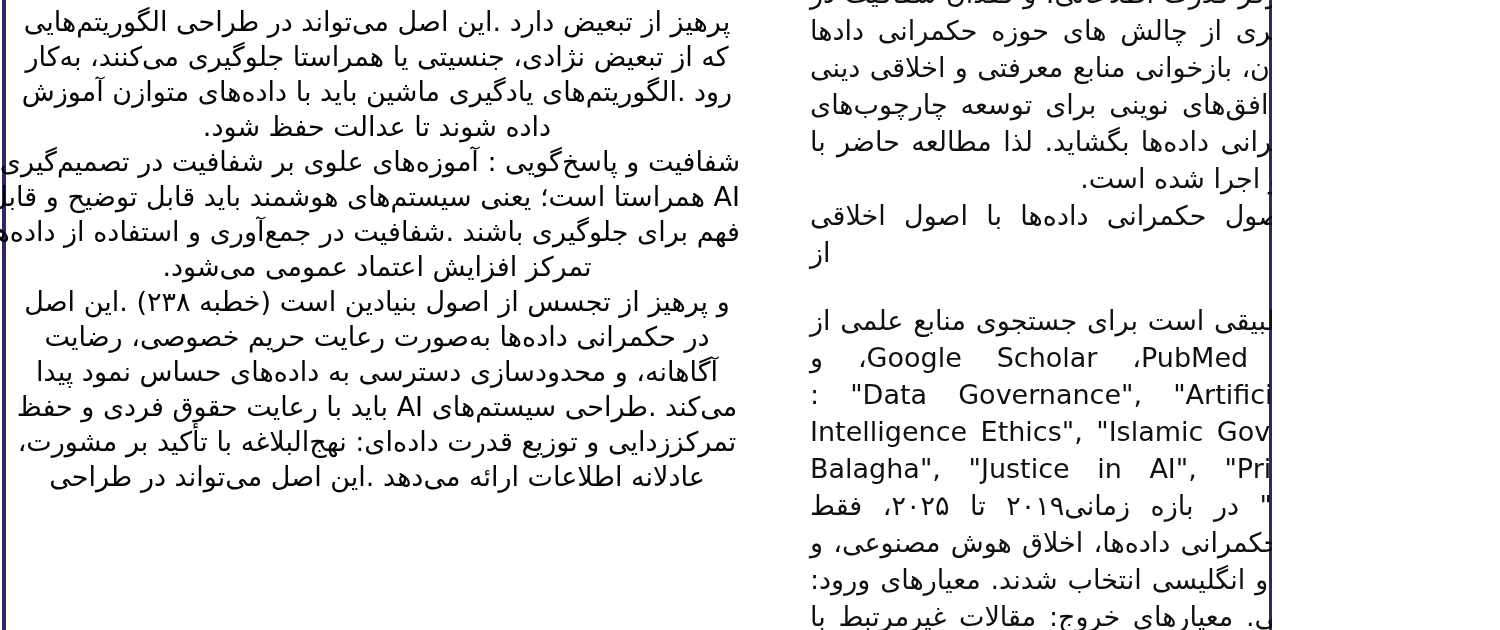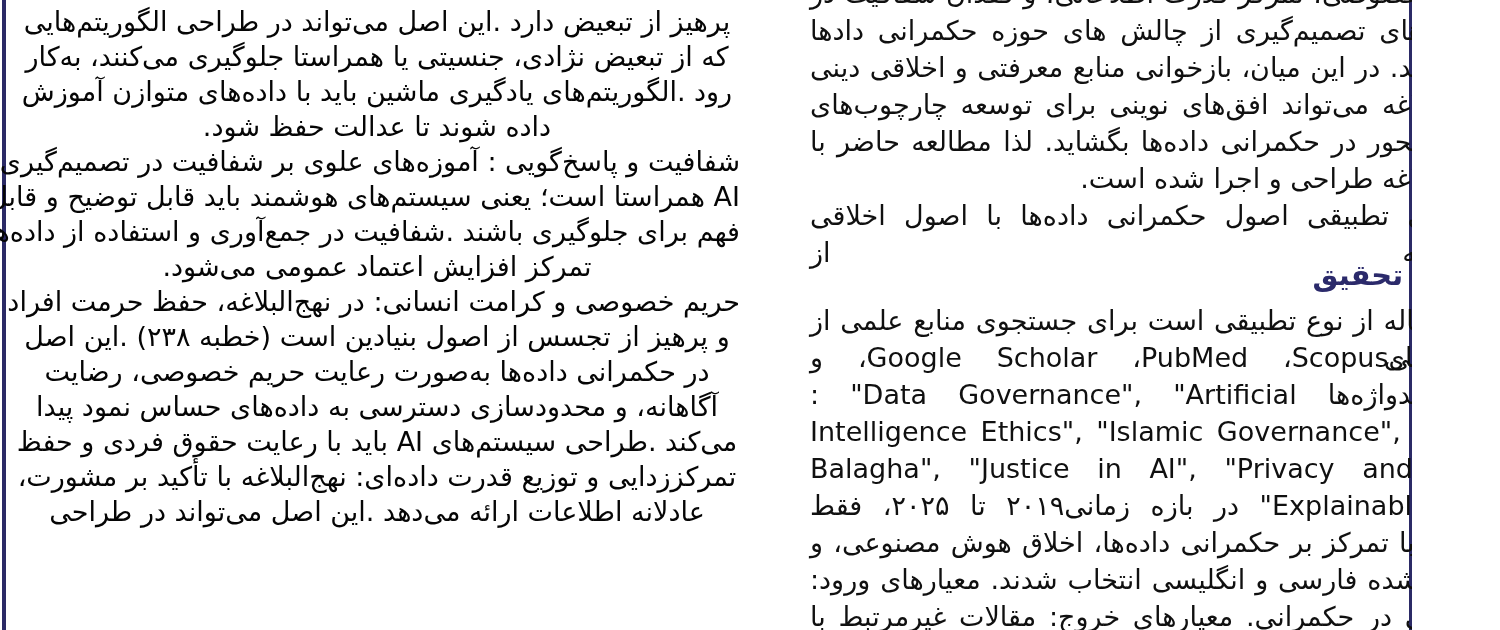--- a/index.html
+++ b/index.html
@@ -8,21 +8,21 @@
     background: #ffffff;
   }
   body {
     width: 1500px;
     height: 630px;
     overflow: hidden;
     font-family: "DejaVu Sans", sans-serif;
   }
   .page {
     position: relative;
-    width: 1412px;
+    width: 1272px;
     height: 630px;
     overflow: hidden;
     background: #ffffff;
     color: #0c0c0c;
   }
   .vline {
     position: absolute;
     top: 0;
     height: 630px;
     background: #2b2a66;
@@ -92,21 +92,20 @@
 
   <div class="col-left">
     <div class="line">پرهیز از تبعیض دارد .این اصل می‌تواند در طراحی الگوریتم‌هایی</div>
     <div class="line">که از تبعیض نژادی، جنسیتی یا همراستا جلوگیری می‌کنند، به‌کار</div>
     <div class="line">رود .الگوریتم‌های یادگیری ماشین باید با داده‌های متوازن آموزش</div>
     <div class="line">داده شوند تا عدالت حفظ شود.</div>
     <div class="line">شفافیت و پاسخ‌گویی : آموزه‌های علوی بر شفافیت در تصمیم‌گیری و</div>
     <div class="line">⁦AI⁩ همراستا است؛ یعنی سیستم‌های هوشمند باید قابل توضیح و قابل</div>
     <div class="line">فهم برای جلوگیری باشند .شفافیت در جمع‌آوری و استفاده از داده‌ها</div>
     <div class="line">تمرکز افزایش اعتماد عمومی می‌شود.</div>
-    <div class="line">حریم خصوصی و کرامت انسانی: در نهج‌البلاغه، حفظ حرمت افراد</div>
     <div class="line">و پرهیز از تجسس از اصول بنیادین است (خطبه ۲۳۸) .این اصل</div>
     <div class="line">در حکمرانی داده‌ها به‌صورت رعایت حریم خصوصی، رضایت</div>
     <div class="line">آگاهانه، و محدودسازی دسترسی به داده‌های حساس نمود پیدا</div>
     <div class="line">می‌کند .طراحی سیستم‌های ⁦AI⁩ باید با رعایت حقوق فردی و حفظ</div>
     <div class="line">تمرکززدایی و توزیع قدرت داده‌ای: نهج‌البلاغه با تأکید بر مشورت،</div>
     <div class="line">عادلانه اطلاعات ارائه می‌دهد .این اصل می‌تواند در طراحی</div>
   </div>
 
   <div class="col-right">
     <div class="intro">

